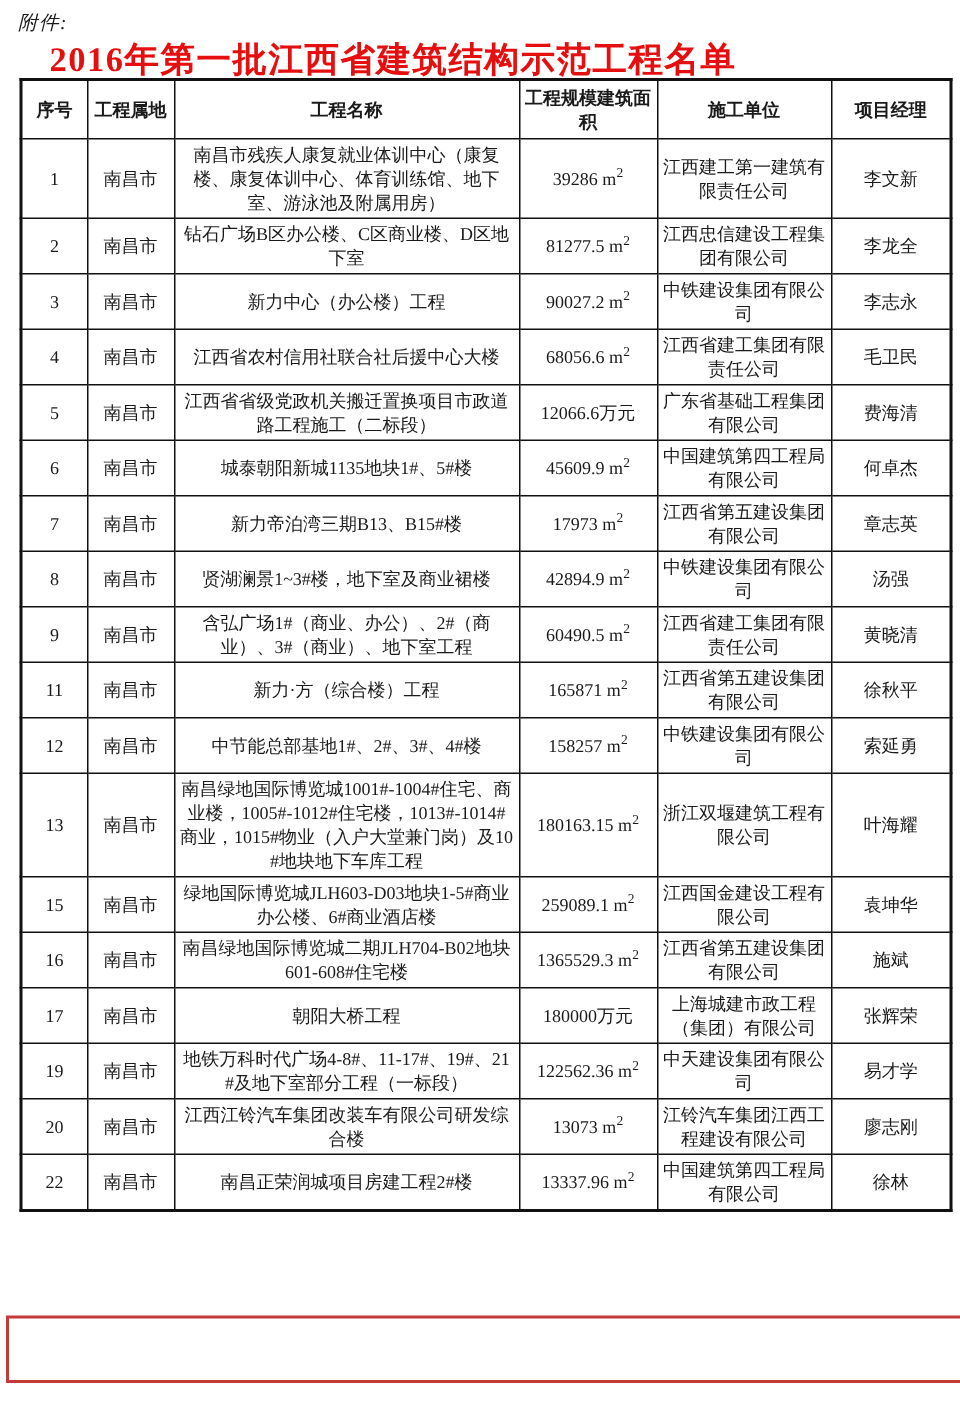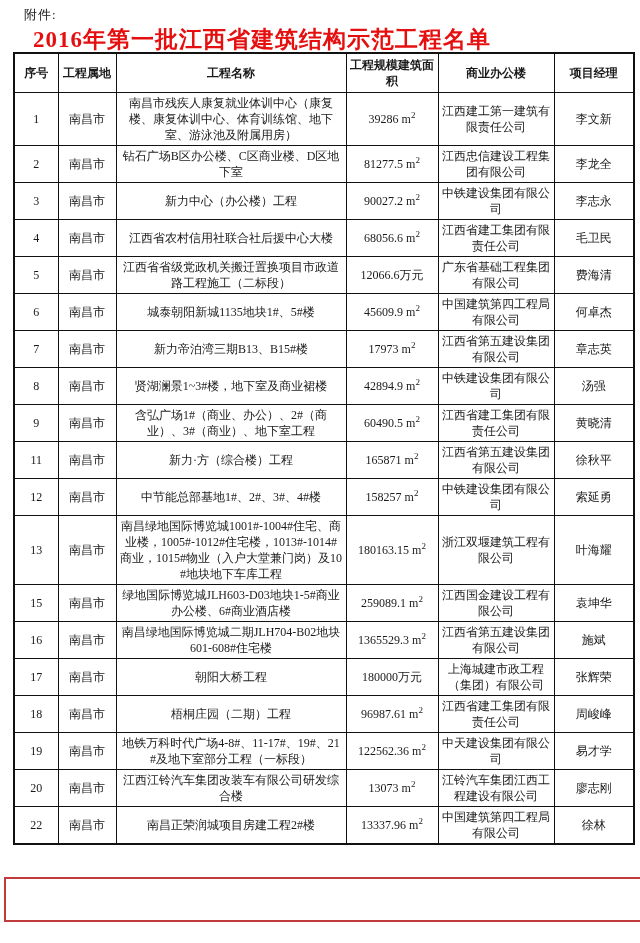--- a/index.html
+++ b/index.html
@@ -10,24 +10,25 @@
     color: #1a1a1a;
   }
   body {
     width: 640px;
     height: 943px;
     overflow: hidden;
     position: relative;
   }
   .attachment-label {
     position: absolute;
-    left: 24px;
+    left: 12px;
     top: 6px;
     font-size: 13px;
     letter-spacing: 1px;
+    font-style: italic;
   }
   .page-title {
     position: absolute;
     left: 0;
     top: 24px;
     width: 524px;
     text-align: center;
     font-size: 23px;
     font-weight: bold;
     letter-spacing: 1px;
@@ -86,21 +87,21 @@
     <col style="width:92px">
     <col style="width:116px">
     <col style="width:80px">
   </colgroup>
   <thead>
     <tr>
       <th>序号</th>
       <th>工程属地</th>
       <th>工程名称</th>
       <th>工程规模建筑面积</th>
-      <th>商业办公楼</th>
+      <th>施工单位</th>
       <th>项目经理</th>
     </tr>
   </thead>
   <tbody>
       <tr>
         <td>1</td>
         <td>南昌市</td>
         <td>南昌市残疾人康复就业体训中心（康复楼、康复体训中心、体育训练馆、地下室、游泳池及附属用房）</td>
         <td>39286 m<sup>2</sup></td>
         <td>江西建工第一建筑有限责任公司</td>
@@ -212,28 +213,20 @@
       </tr>
       <tr>
         <td>17</td>
         <td>南昌市</td>
         <td>朝阳大桥工程</td>
         <td>180000万元</td>
         <td>上海城建市政工程（集团）有限公司</td>
         <td>张辉荣</td>
       </tr>
       <tr>
-        <td>18</td>
-        <td>南昌市</td>
-        <td>梧桐庄园（二期）工程</td>
-        <td>96987.61 m<sup>2</sup></td>
-        <td>江西省建工集团有限责任公司</td>
-        <td>周峻峰</td>
-      </tr>
-      <tr>
         <td>19</td>
         <td>南昌市</td>
         <td>地铁万科时代广场4-8#、11-17#、19#、21#及地下室部分工程（一标段）</td>
         <td>122562.36 m<sup>2</sup></td>
         <td>中天建设集团有限公司</td>
         <td>易才学</td>
       </tr>
       <tr>
         <td>20</td>
         <td>南昌市</td>

